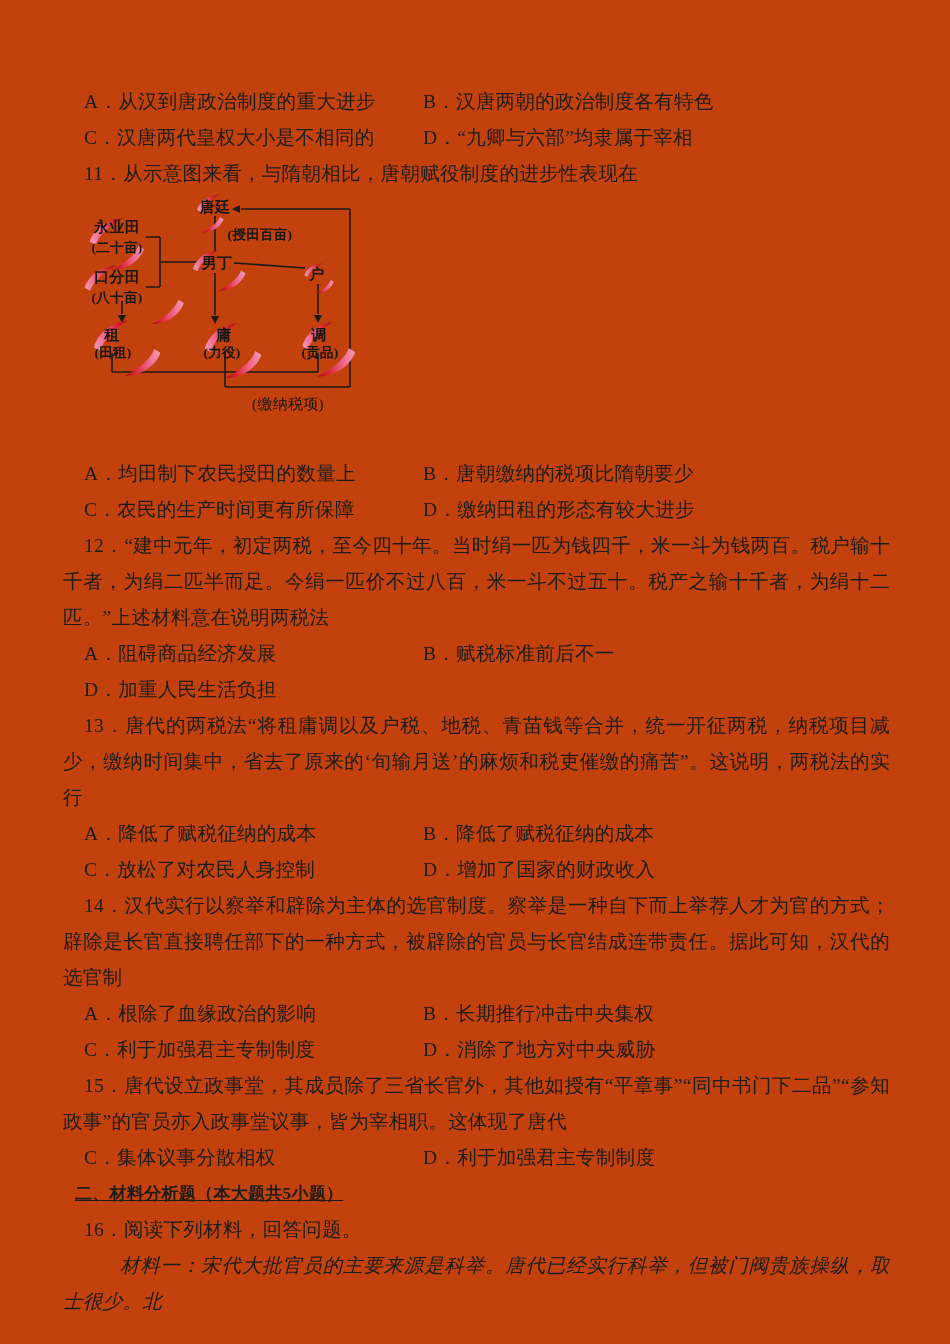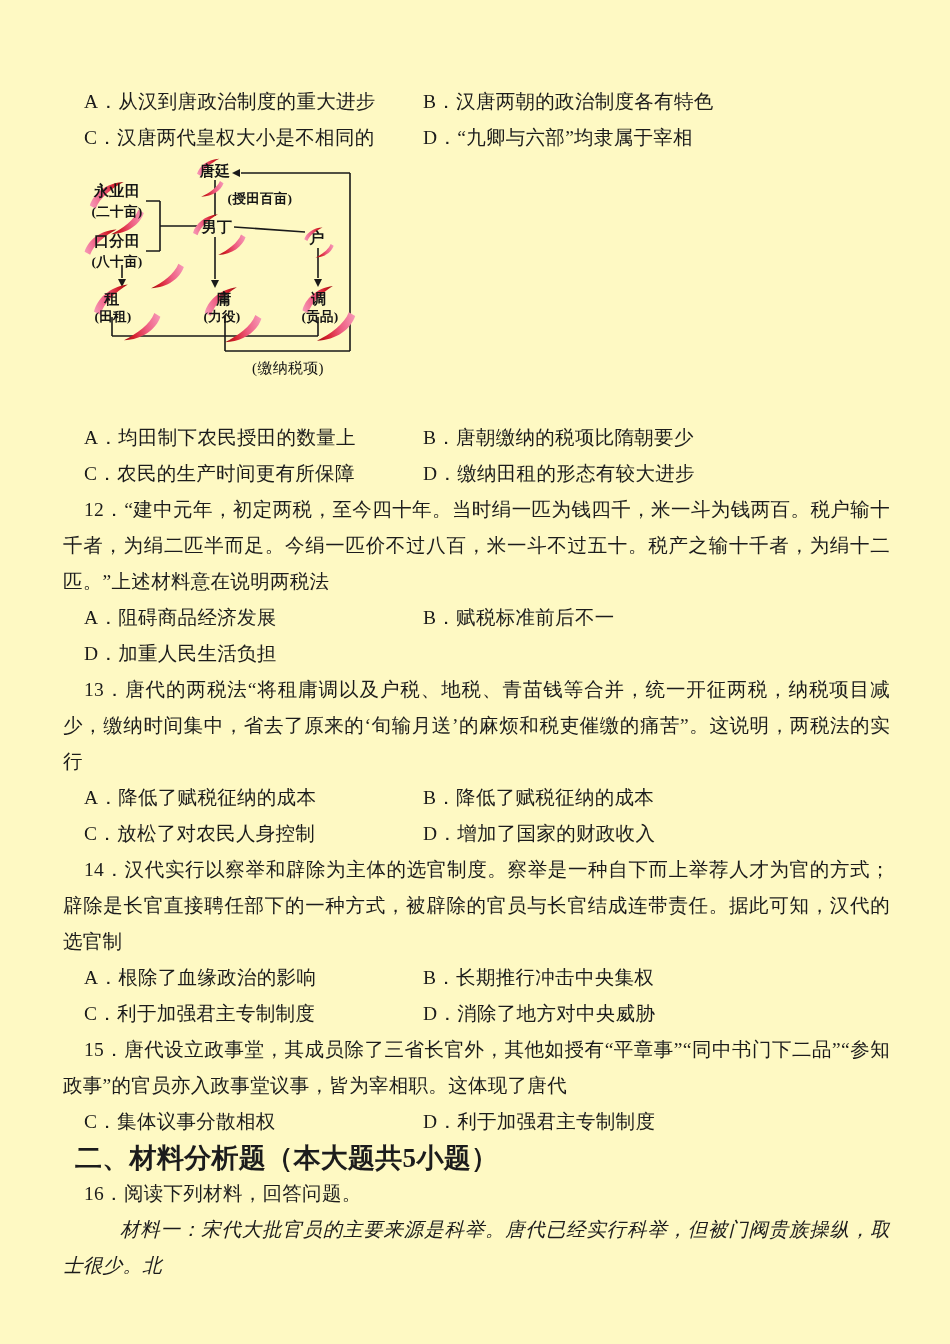--- a/index.html
+++ b/index.html
@@ -2,21 +2,21 @@
 <html><head>
 <meta charset="utf-8">
 <title>Document</title>
 <style>
   html, body { margin: 0; padding: 0; background: #e8e8e8; }
   .page {
     position: relative;
     width: 950px;
     height: 1344px;
     margin: 0 auto;
-    background: #fef9c3;
+    background: #c2410c;
     color: #1c1c1c;
     font-family: "Liberation Serif", "DejaVu Serif", serif;
     font-size: 19.5px;
     line-height: 36px;
     box-sizing: border-box;
     padding: 84px 60px 0 63px;
     overflow: hidden;
     letter-spacing: 0.3px;
   }
   p { margin: 0; }
@@ -29,21 +29,22 @@
     padding-left: 21px;
   }
   .opt {
     display: block;
   }
   .opt.left { flex: 0 0 339px; }
   .opt.right { flex: 1 1 auto; }
   .section-title {
     font-weight: bold;
     text-indent: 12px;
-    font-size: 27px;
+    font-size: 17px;
+    text-decoration: underline;
   }
   .material {
     text-indent: 57px;
     text-align: justify;
     font-style: italic;
   }
   .diagram-block {
     position: relative;
     height: 264px;
   }
@@ -69,20 +70,21 @@
 
   <div class="opt-row">
     <span class="opt left"><span>A．</span><span>从汉到唐政治制度的重大进步</span></span>
     <span class="opt right"><span>B．</span><span>汉唐两朝的政治制度各有特色</span></span>
   </div>
   <div class="opt-row">
     <span class="opt left"><span>C．</span><span>汉唐两代皇权大小是不相同的</span></span>
     <span class="opt right"><span>D．</span><span>“九卿与六部”均隶属于宰相</span></span>
   </div>
 
+  <p class="stem"><span>11．</span><span>从示意图来看，与隋朝相比，唐朝赋役制度的进步性表现在</span></p>
 
   <div class="diagram-block">
     <svg class="diagram-svg" width="320" height="230" viewBox="75 190 320 230" xmlns="http://www.w3.org/2000/svg">
       <defs>
         <linearGradient id="redg" x1="0" y1="0" x2="1" y2="0">
           <stop offset="0" stop-color="#f79ab8"></stop>
           <stop offset="0.4" stop-color="#ee5c80"></stop>
           <stop offset="0.75" stop-color="#d5202c"></stop>
           <stop offset="1" stop-color="#9c0e12"></stop>
         </linearGradient>

